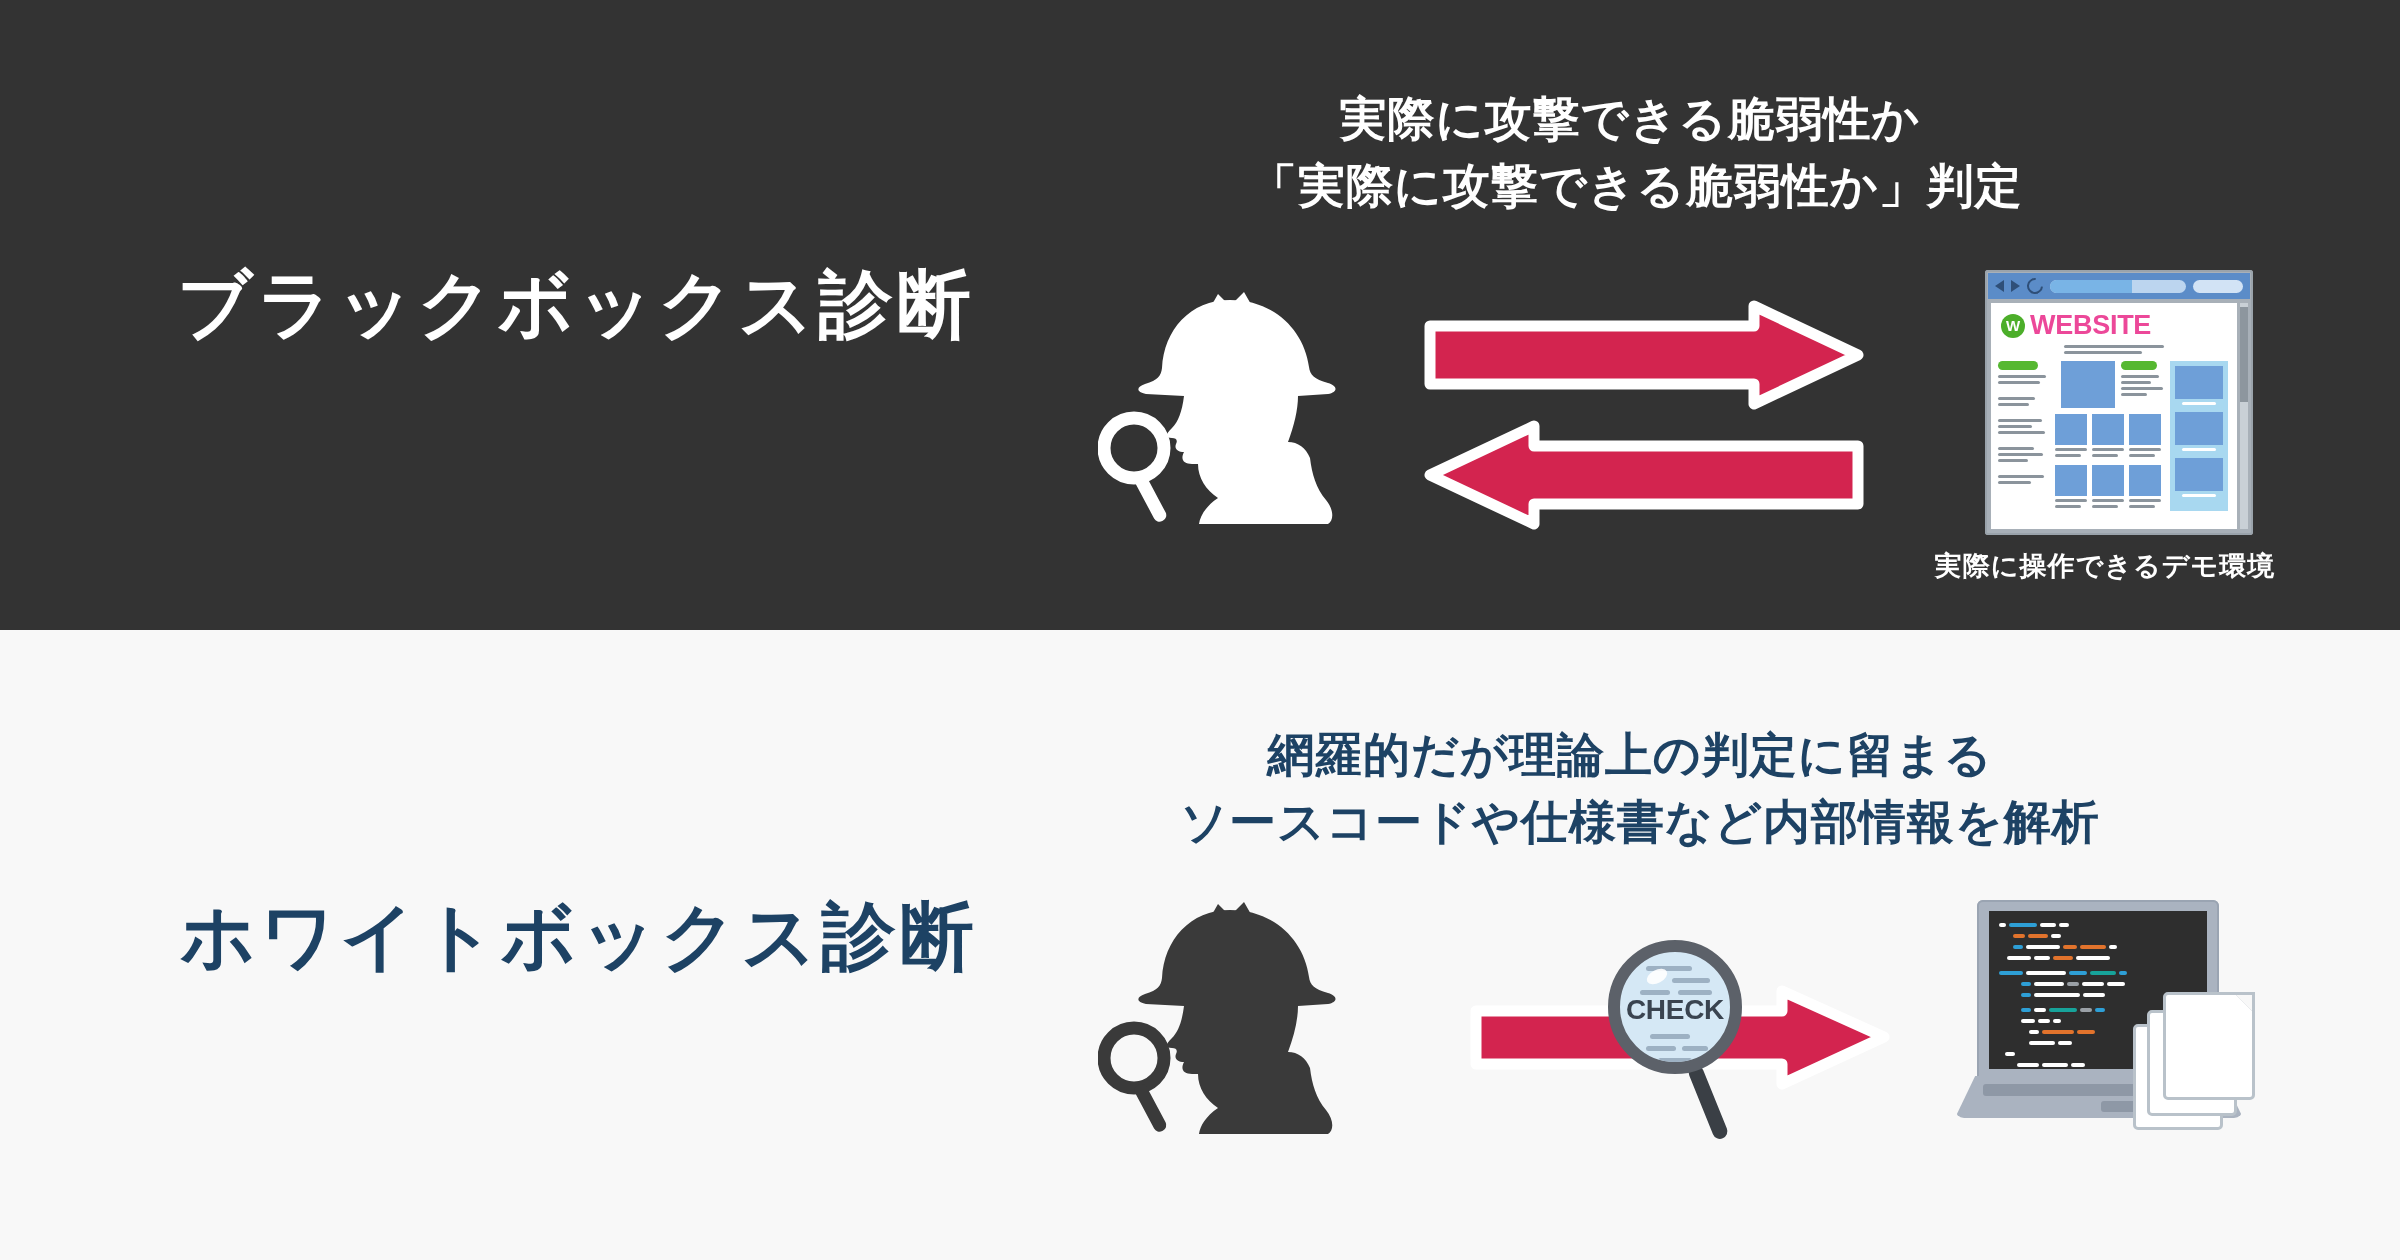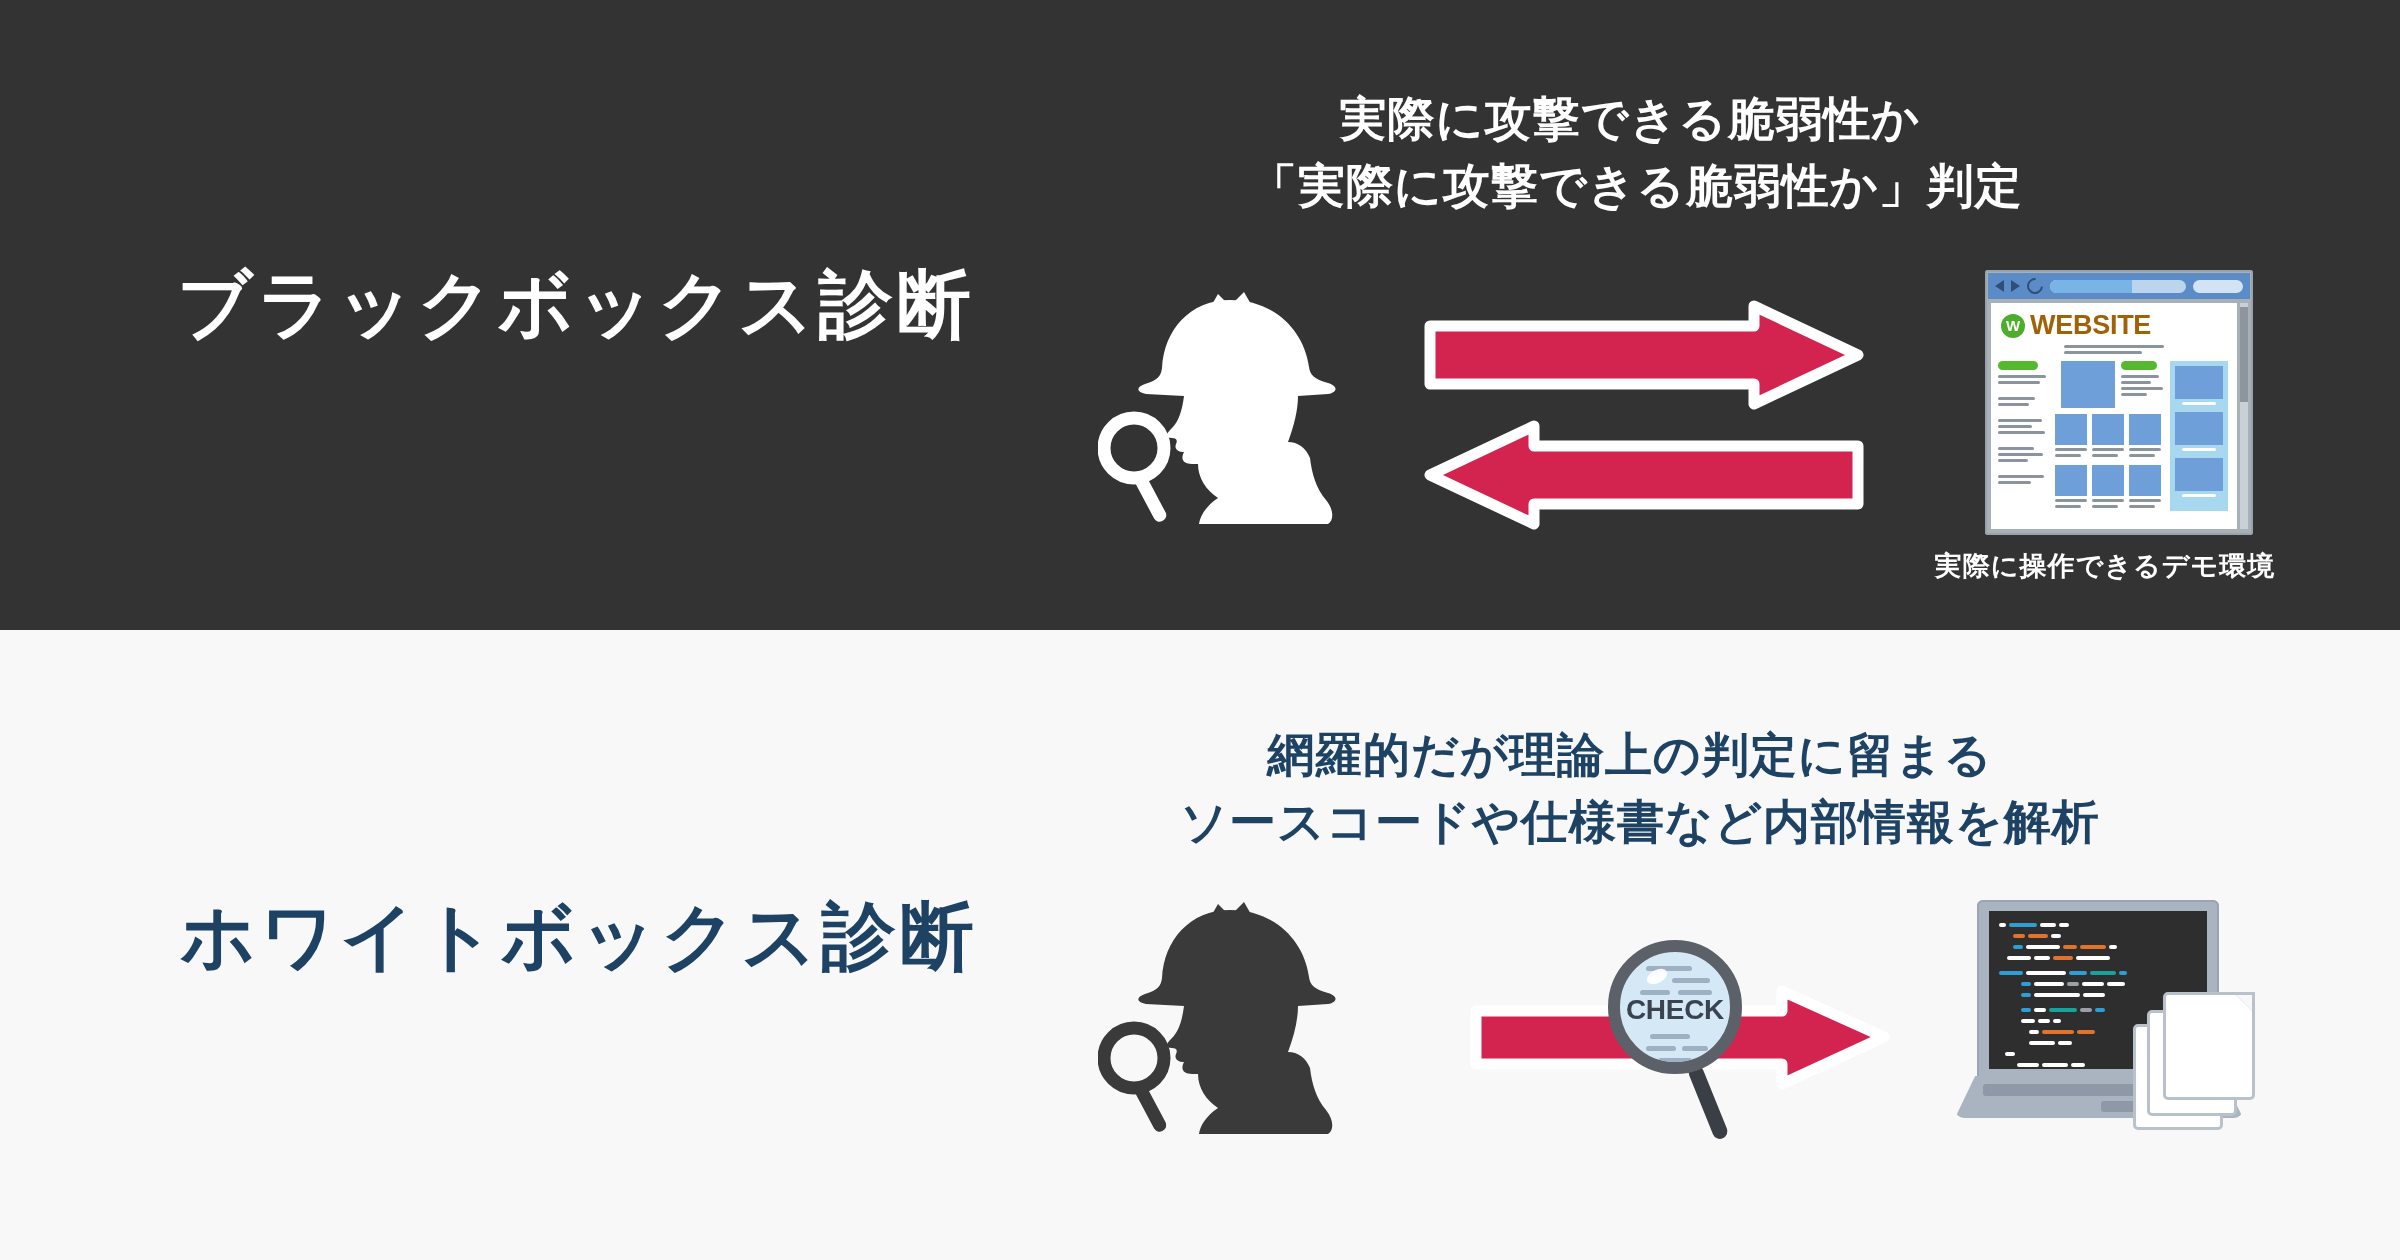--- a/index.html
+++ b/index.html
@@ -61,21 +61,21 @@
   .wb-url{flex:1;height:13px;border-radius:7px;background:#bcd5ef;position:relative;overflow:hidden;}
   .wb-url::before{content:"";position:absolute;left:0;top:0;bottom:0;width:60%;background:#79b4e6;}
   .wb-url2{width:50px;height:13px;border-radius:7px;background:#d2e3f5;}
   .wb-page{position:absolute;left:6px;top:33px;right:16px;bottom:6px;background:#ffffff;overflow:hidden;}
   .wb-scroll{position:absolute;right:5px;top:33px;bottom:6px;width:8px;background:#c9d0d6;}
   .wb-scroll::before{content:"";position:absolute;left:0;right:0;top:4px;height:42%;background:#8d969e;}
   .wb-logo{display:flex;align-items:center;gap:5px;margin:9px 0 0 10px;}
   .wb-logo-mark{width:24px;height:24px;border-radius:50%;background:#4cae2a;
                 color:#fff;font-size:15px;font-weight:700;display:flex;align-items:center;
                 justify-content:center;line-height:1;}
-  .wb-logo-text{color:#a16207;font-size:27px;font-weight:700;letter-spacing:-.01em;line-height:1;}
+  .wb-logo-text{color:#ec4899;font-size:27px;font-weight:700;letter-spacing:-.01em;line-height:1;}
   .wb-subline{margin:6px auto 0;width:100px;}
   .tl{height:3px;background:#5e6b76;border-radius:2px;margin-bottom:3px;opacity:.72;}
   .wb-body{display:flex;gap:5px;margin:7px 0 0 7px;}
   .wb-col-l{width:52px;}
   .wb-col-m{width:108px;}
   .wb-col-r{width:48px;background:#a8d8f0;padding:5px 5px 6px;margin-left:2px;}
   .wb-greenbar{height:9px;width:40px;border-radius:5px;background:#56b831;margin-bottom:5px;}
   .wb-hero{width:60px;height:47px;background:#6e9fd8;margin:0 auto 6px;}
   .wb-grid{display:flex;flex-wrap:wrap;gap:5px;}
   .wb-cell{width:32px;}

